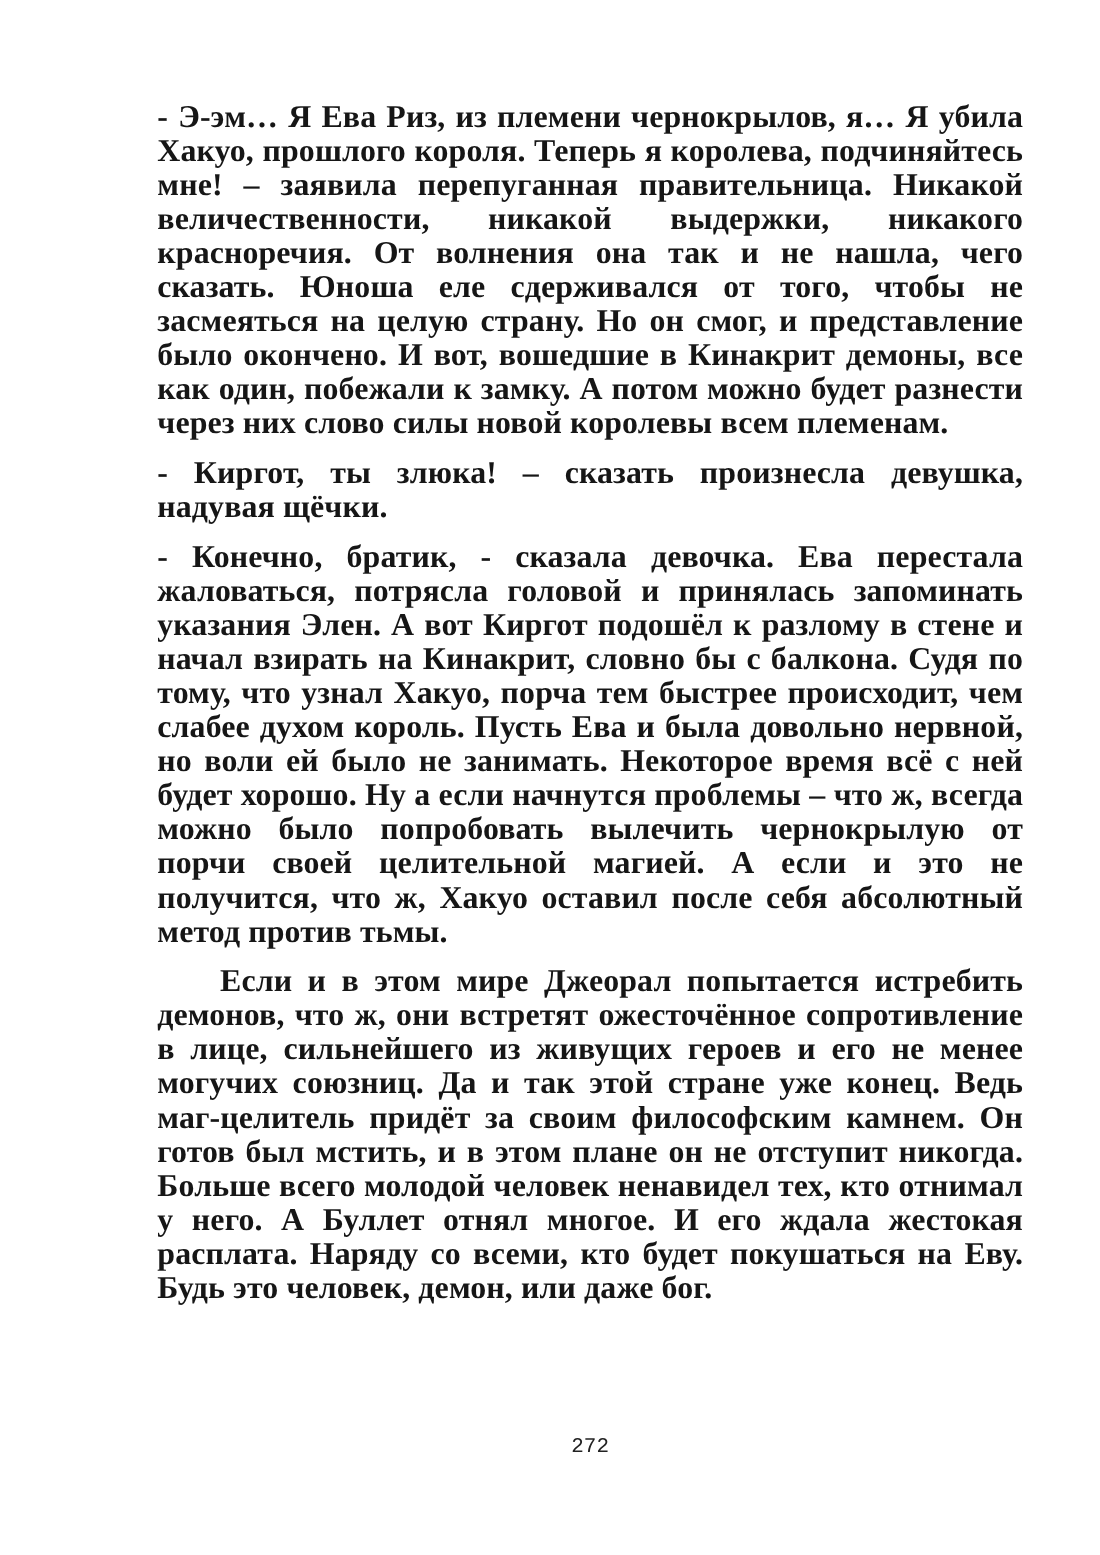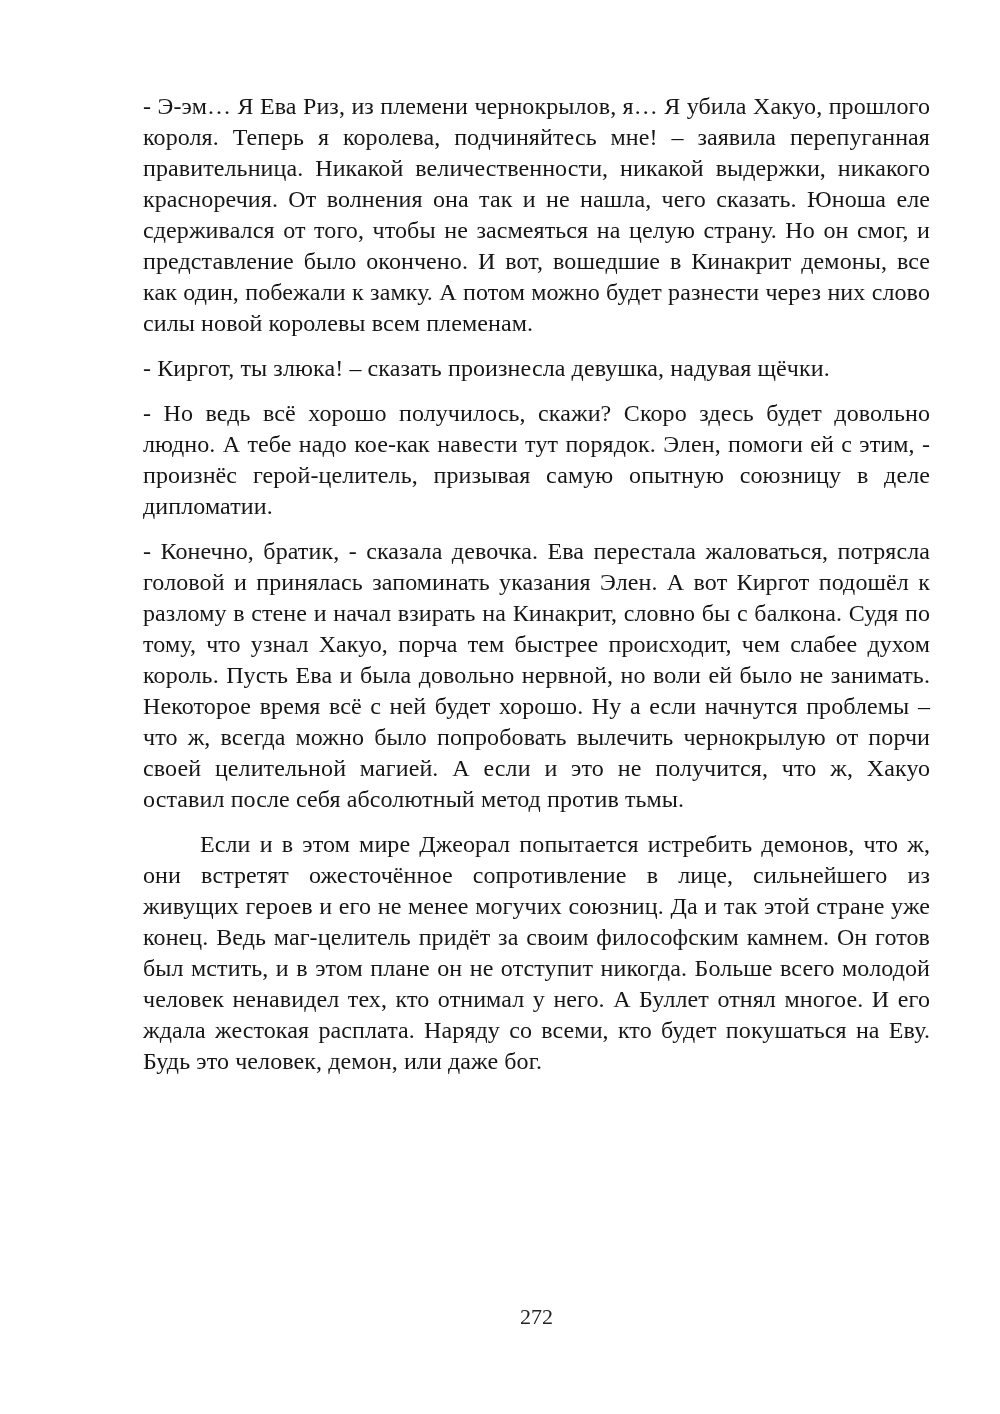--- a/index.html
+++ b/index.html
@@ -18,50 +18,49 @@
   }
   
   .content {
     position: absolute;
     left: 143px;
     right: 70px;
     top: 91px;
   }
   .content p {
     margin: 0 0 14px 0;
-    font-size: 24px;
+    font-size: 29px;
     line-height: 31px;
     text-align: justify;
     text-justify: inter-word;
-    font-weight: 400;
+    font-weight: 700;
     letter-spacing: 0.1px;
   }
   .content p.indent {
     text-indent: 57px;
   }
   .footer {
     position: absolute;
     left: 143px;
     right: 70px;
     top: 1304px;
     text-align: center;
   }
   .page-number {
-    font-family: Liberation Serif, serif;
-    font-size: 22px;
+    font-family: Liberation Mono, monospace;
+    font-size: 19px;
     color: #222222;
   }
 </style>
 </head>
 <body>
 
 <div class="page">
   <div class="content">
     <p>- Э-эм… Я Ева Риз, из племени чернокрылов, я… Я убила Хакуо, прошлого короля. Теперь я королева, подчиняйтесь мне! – заявила перепуганная правительница. Никакой величественности, никакой выдержки, никакого красноречия. От волнения она так и не нашла, чего сказать. Юноша еле сдерживался от того, чтобы не засмеяться на целую страну. Но он смог, и представление было окончено. И вот, вошедшие в Кинакрит демоны, все как один, побежали к замку. А потом можно будет разнести через них слово силы новой королевы всем племенам.</p>
     <p>- Киргот, ты злюка! – сказать произнесла девушка, надувая щёчки.</p>
-    <p>- Но ведь всё хорошо получилось, скажи? Скоро здесь будет довольно людно. А тебе надо кое-как навести тут порядок. Элен, помоги ей с этим, - произнёс герой-целитель, призывая самую опытную союзницу в деле дипломатии.</p>
     <p>- Конечно, братик, - сказала девочка. Ева перестала жаловаться, потрясла головой и принялась запоминать указания Элен. А вот Киргот подошёл к разлому в стене и начал взирать на Кинакрит, словно бы с балкона. Судя по тому, что узнал Хакуо, порча тем быстрее происходит, чем слабее духом король. Пусть Ева и была довольно нервной, но воли ей было не занимать. Некоторое время всё с ней будет хорошо. Ну а если начнутся проблемы – что ж, всегда можно было попробовать вылечить чернокрылую от порчи своей целительной магией. А если и это не получится, что ж, Хакуо оставил после себя абсолютный метод против тьмы.</p>
     <p class="indent">Если и в этом мире Джеорал попытается истребить демонов, что ж, они встретят ожесточённое сопротивление в лице, сильнейшего из живущих героев и его не менее могучих союзниц. Да и так этой стране уже конец. Ведь маг-целитель придёт за своим философским камнем. Он готов был мстить, и в этом плане он не отступит никогда. Больше всего молодой человек ненавидел тех, кто отнимал у него. А Буллет отнял многое. И его ждала жестокая расплата. Наряду со всеми, кто будет покушаться на Еву. Будь это человек, демон, или даже бог.</p>
   </div>
   <div class="footer">
     <span class="page-number">272</span>
   </div>
 </div>
 
 </body></html>

